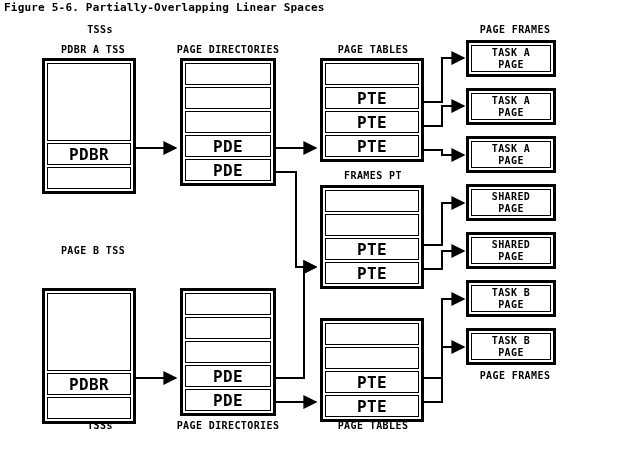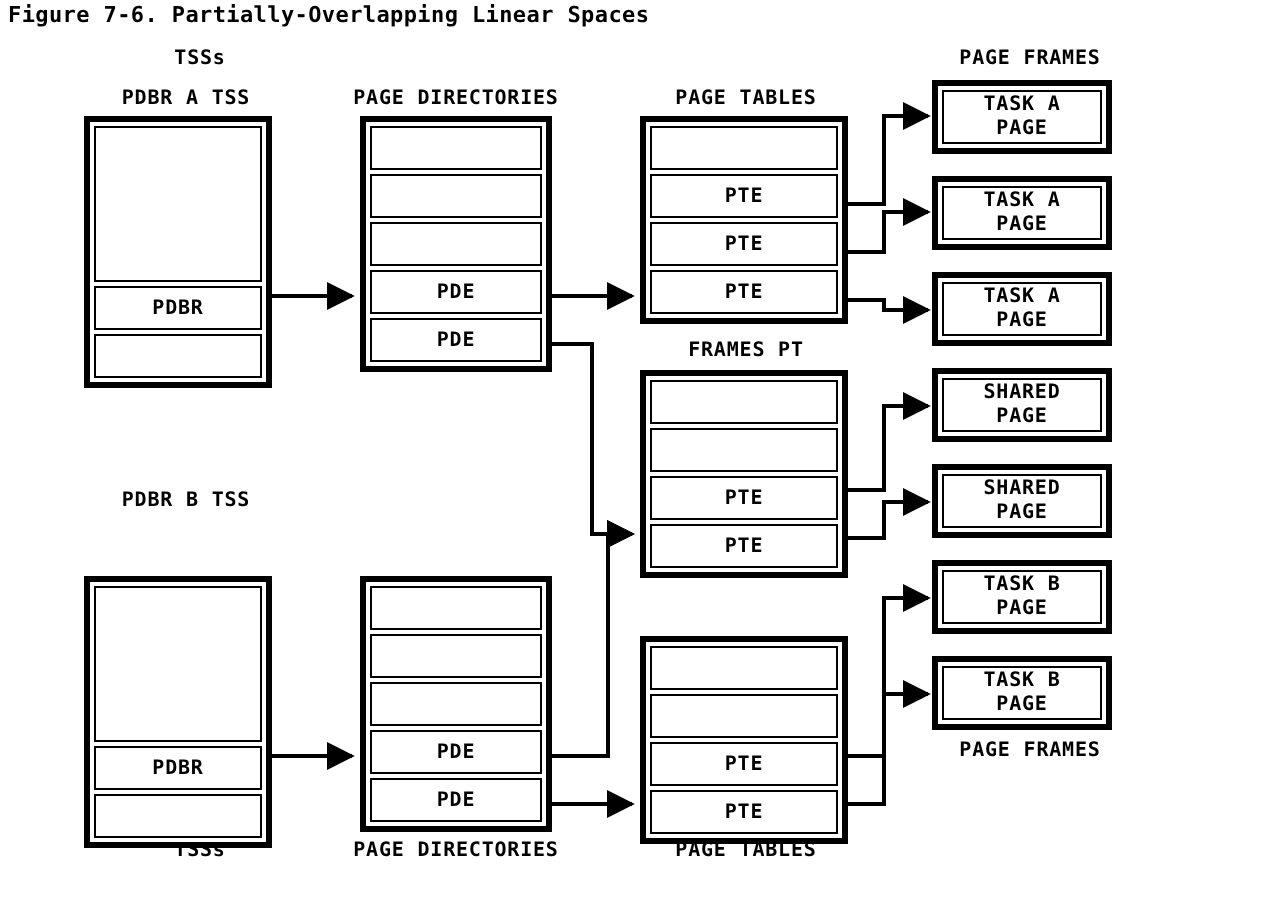--- a/index.html
+++ b/index.html
@@ -37,21 +37,21 @@
     position: absolute;
     box-sizing: border-box;
     border: 3px solid #000;
     background: #fff;
     padding: 2px;
   }
   .cell {
     box-sizing: border-box;
     border: 1.5px solid #000;
     background: #fff;
-    font-size: 10px;
+    font-size: 16px;
     font-weight: bold;
     letter-spacing: 0.4px;
     display: flex;
     align-items: center;
     justify-content: center;
     margin-bottom: 2px;
   }
   .cell:last-child { margin-bottom: 0; }
   
   .frame {
@@ -78,29 +78,29 @@
   #wires {
     position: absolute;
     left: 0; top: 0;
     width: 640px; height: 456px;
     pointer-events: none;
   }
 </style>
 </head>
 <body>
 
-<div id="figure-title">Figure 7-6. Partially-Overlapping Linear Spaces</div>
+<div id="figure-title">Figure 5-6. Partially-Overlapping Linear Spaces</div>
 
 <div class="col-label" style="left:60px;  top:24px; width:80px;">TSSs</div>
 <div class="col-label" style="left:38px; top:44px; width:110px;">PDBR A TSS</div>
 <div class="col-label" style="left:158px; top:44px; width:140px;">PAGE DIRECTORIES</div>
 <div class="col-label" style="left:318px; top:44px; width:110px;">PAGE TABLES</div>
 <div class="col-label" style="left:460px; top:24px; width:110px;">PAGE FRAMES</div>
 <div class="col-label" style="left:318px; top:170px; width:110px;">FRAMES PT</div>
-<div class="col-label" style="left:38px; top:245px; width:110px;">PDBR B TSS</div>
+<div class="col-label" style="left:38px; top:245px; width:110px;">PAGE B TSS</div>
 <div class="col-label" style="left:460px; top:370px; width:110px;">PAGE FRAMES</div>
 <div class="col-label" style="left:60px; top:420px; width:80px;">TSSs</div>
 <div class="col-label" style="left:158px; top:420px; width:140px;">PAGE DIRECTORIES</div>
 <div class="col-label" style="left:318px; top:420px; width:110px;">PAGE TABLES</div>
 
 <div class="stack" style="left:42px; top:58px; width:94px;">
     <div class="cell" style="height: 78px;"></div>
     <div class="cell" style="height: 22px;">PDBR</div>
     <div class="cell" style="height: 22px;"></div>
   </div>

